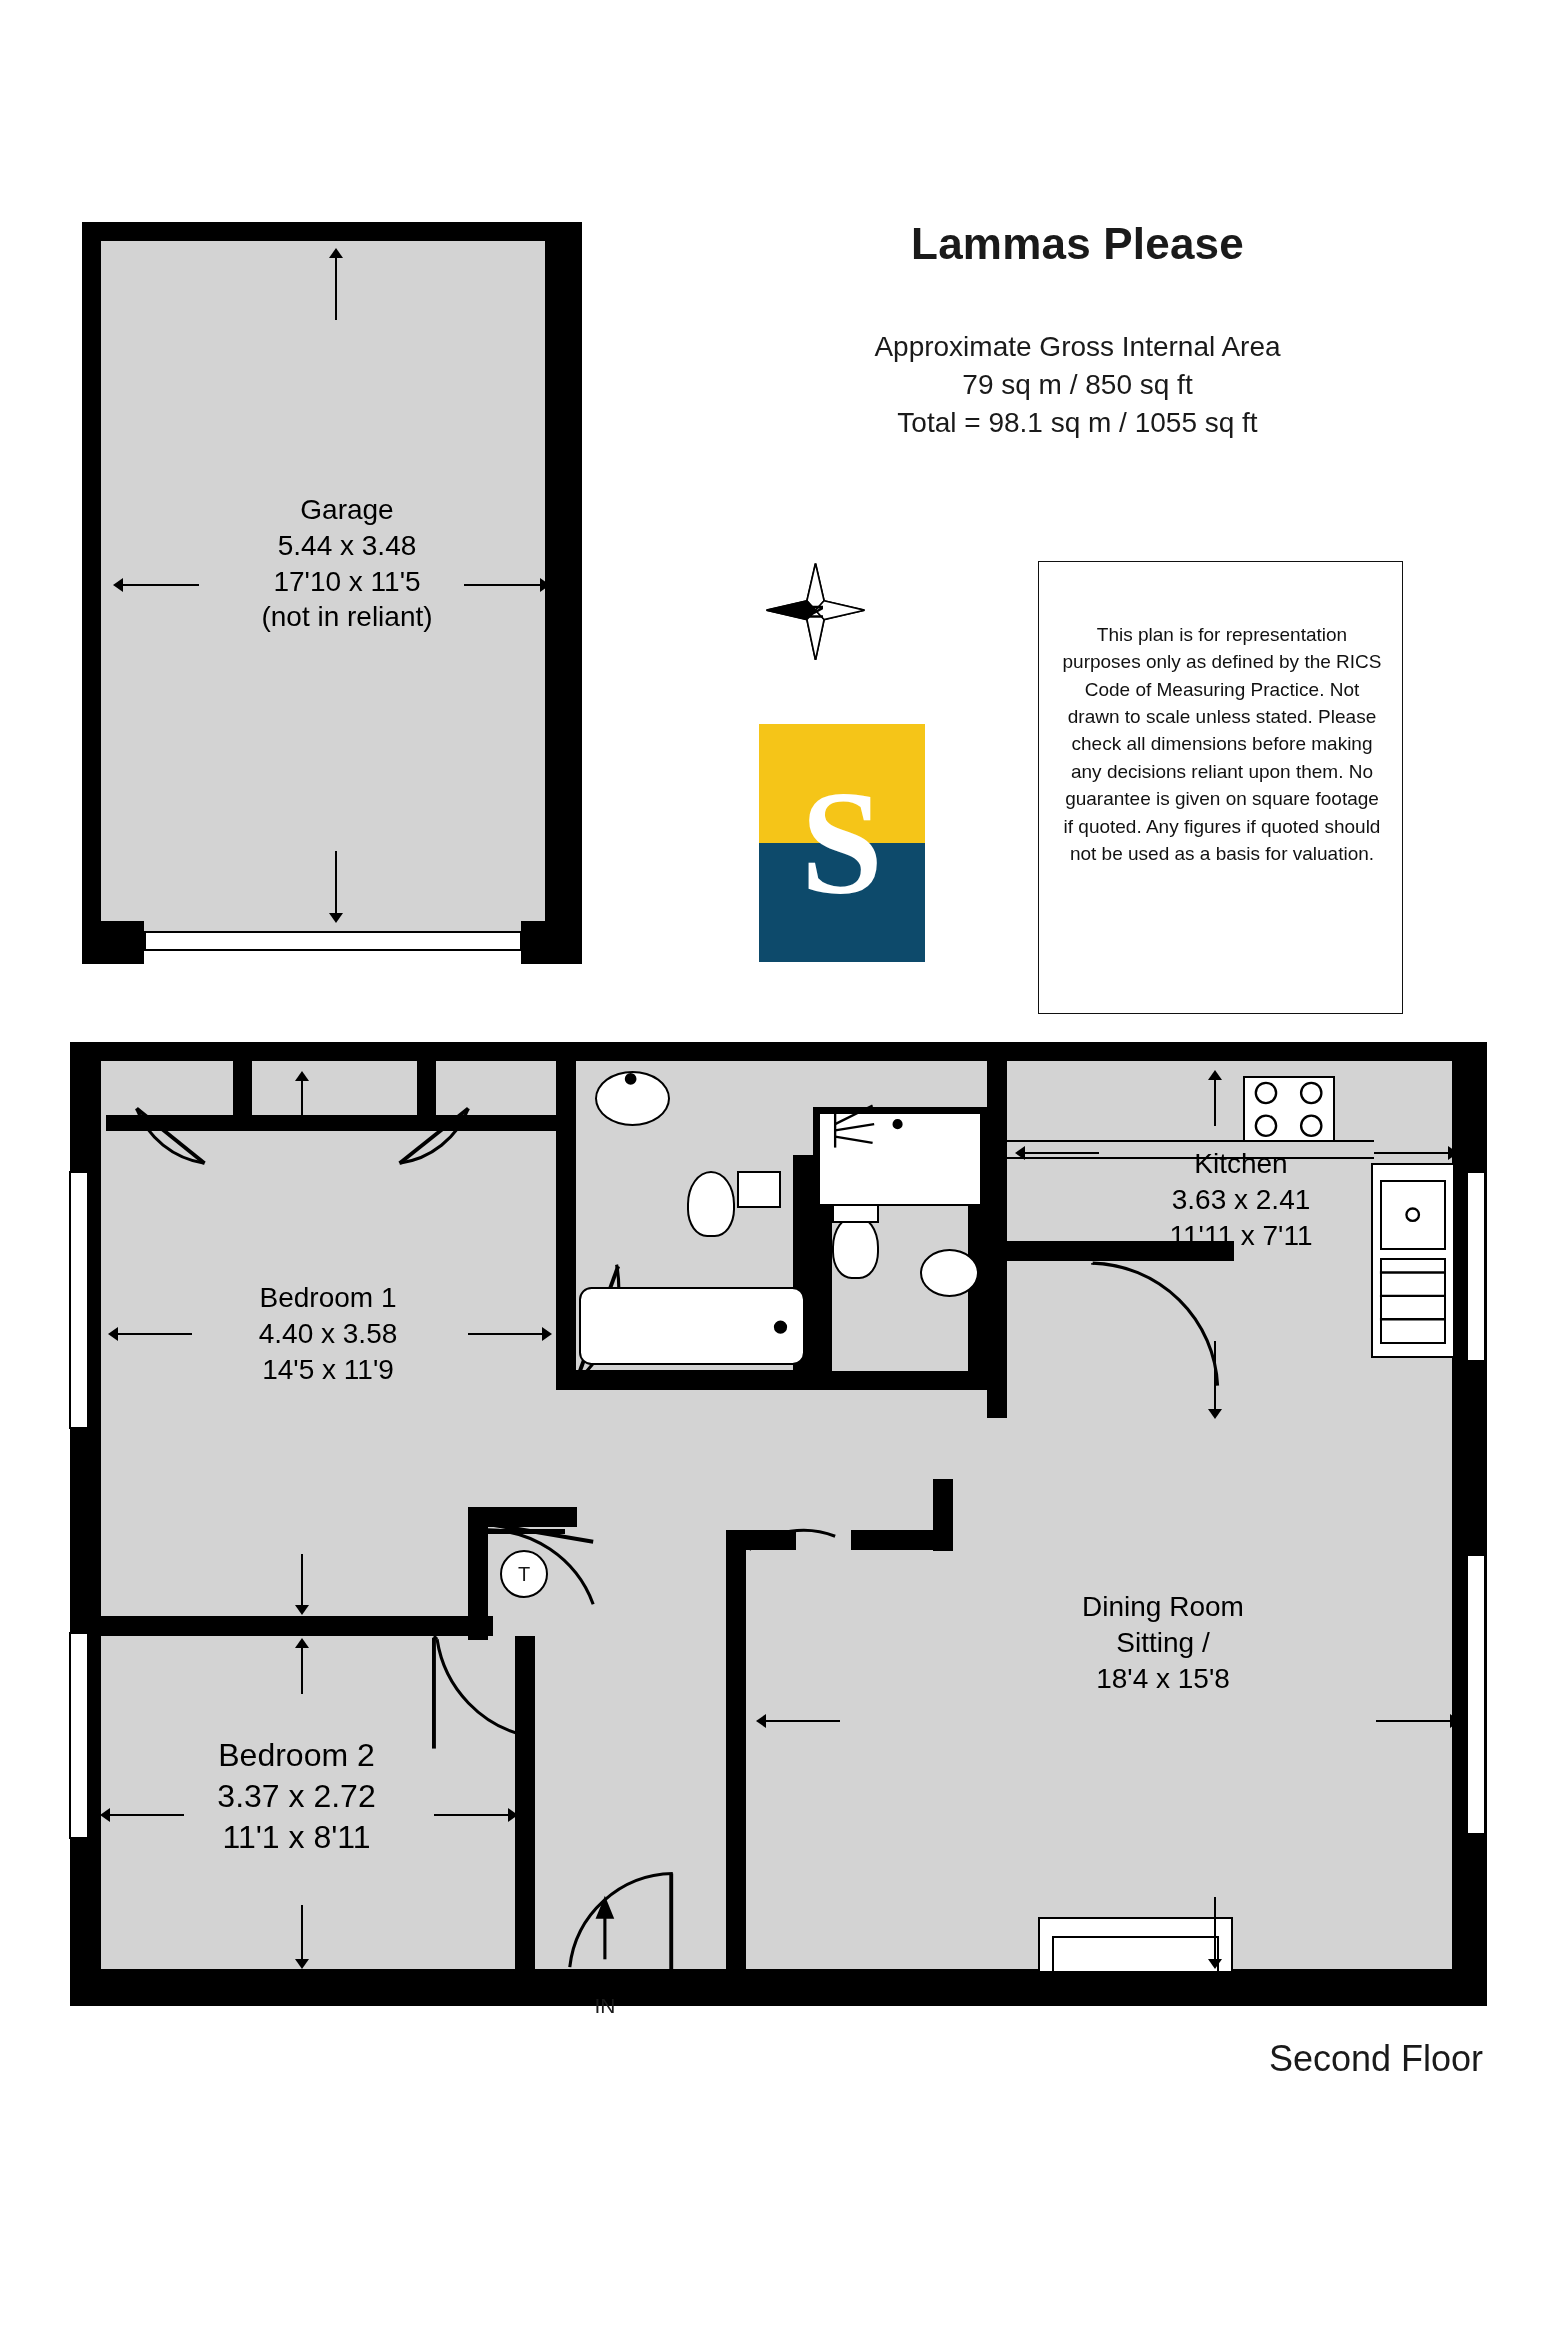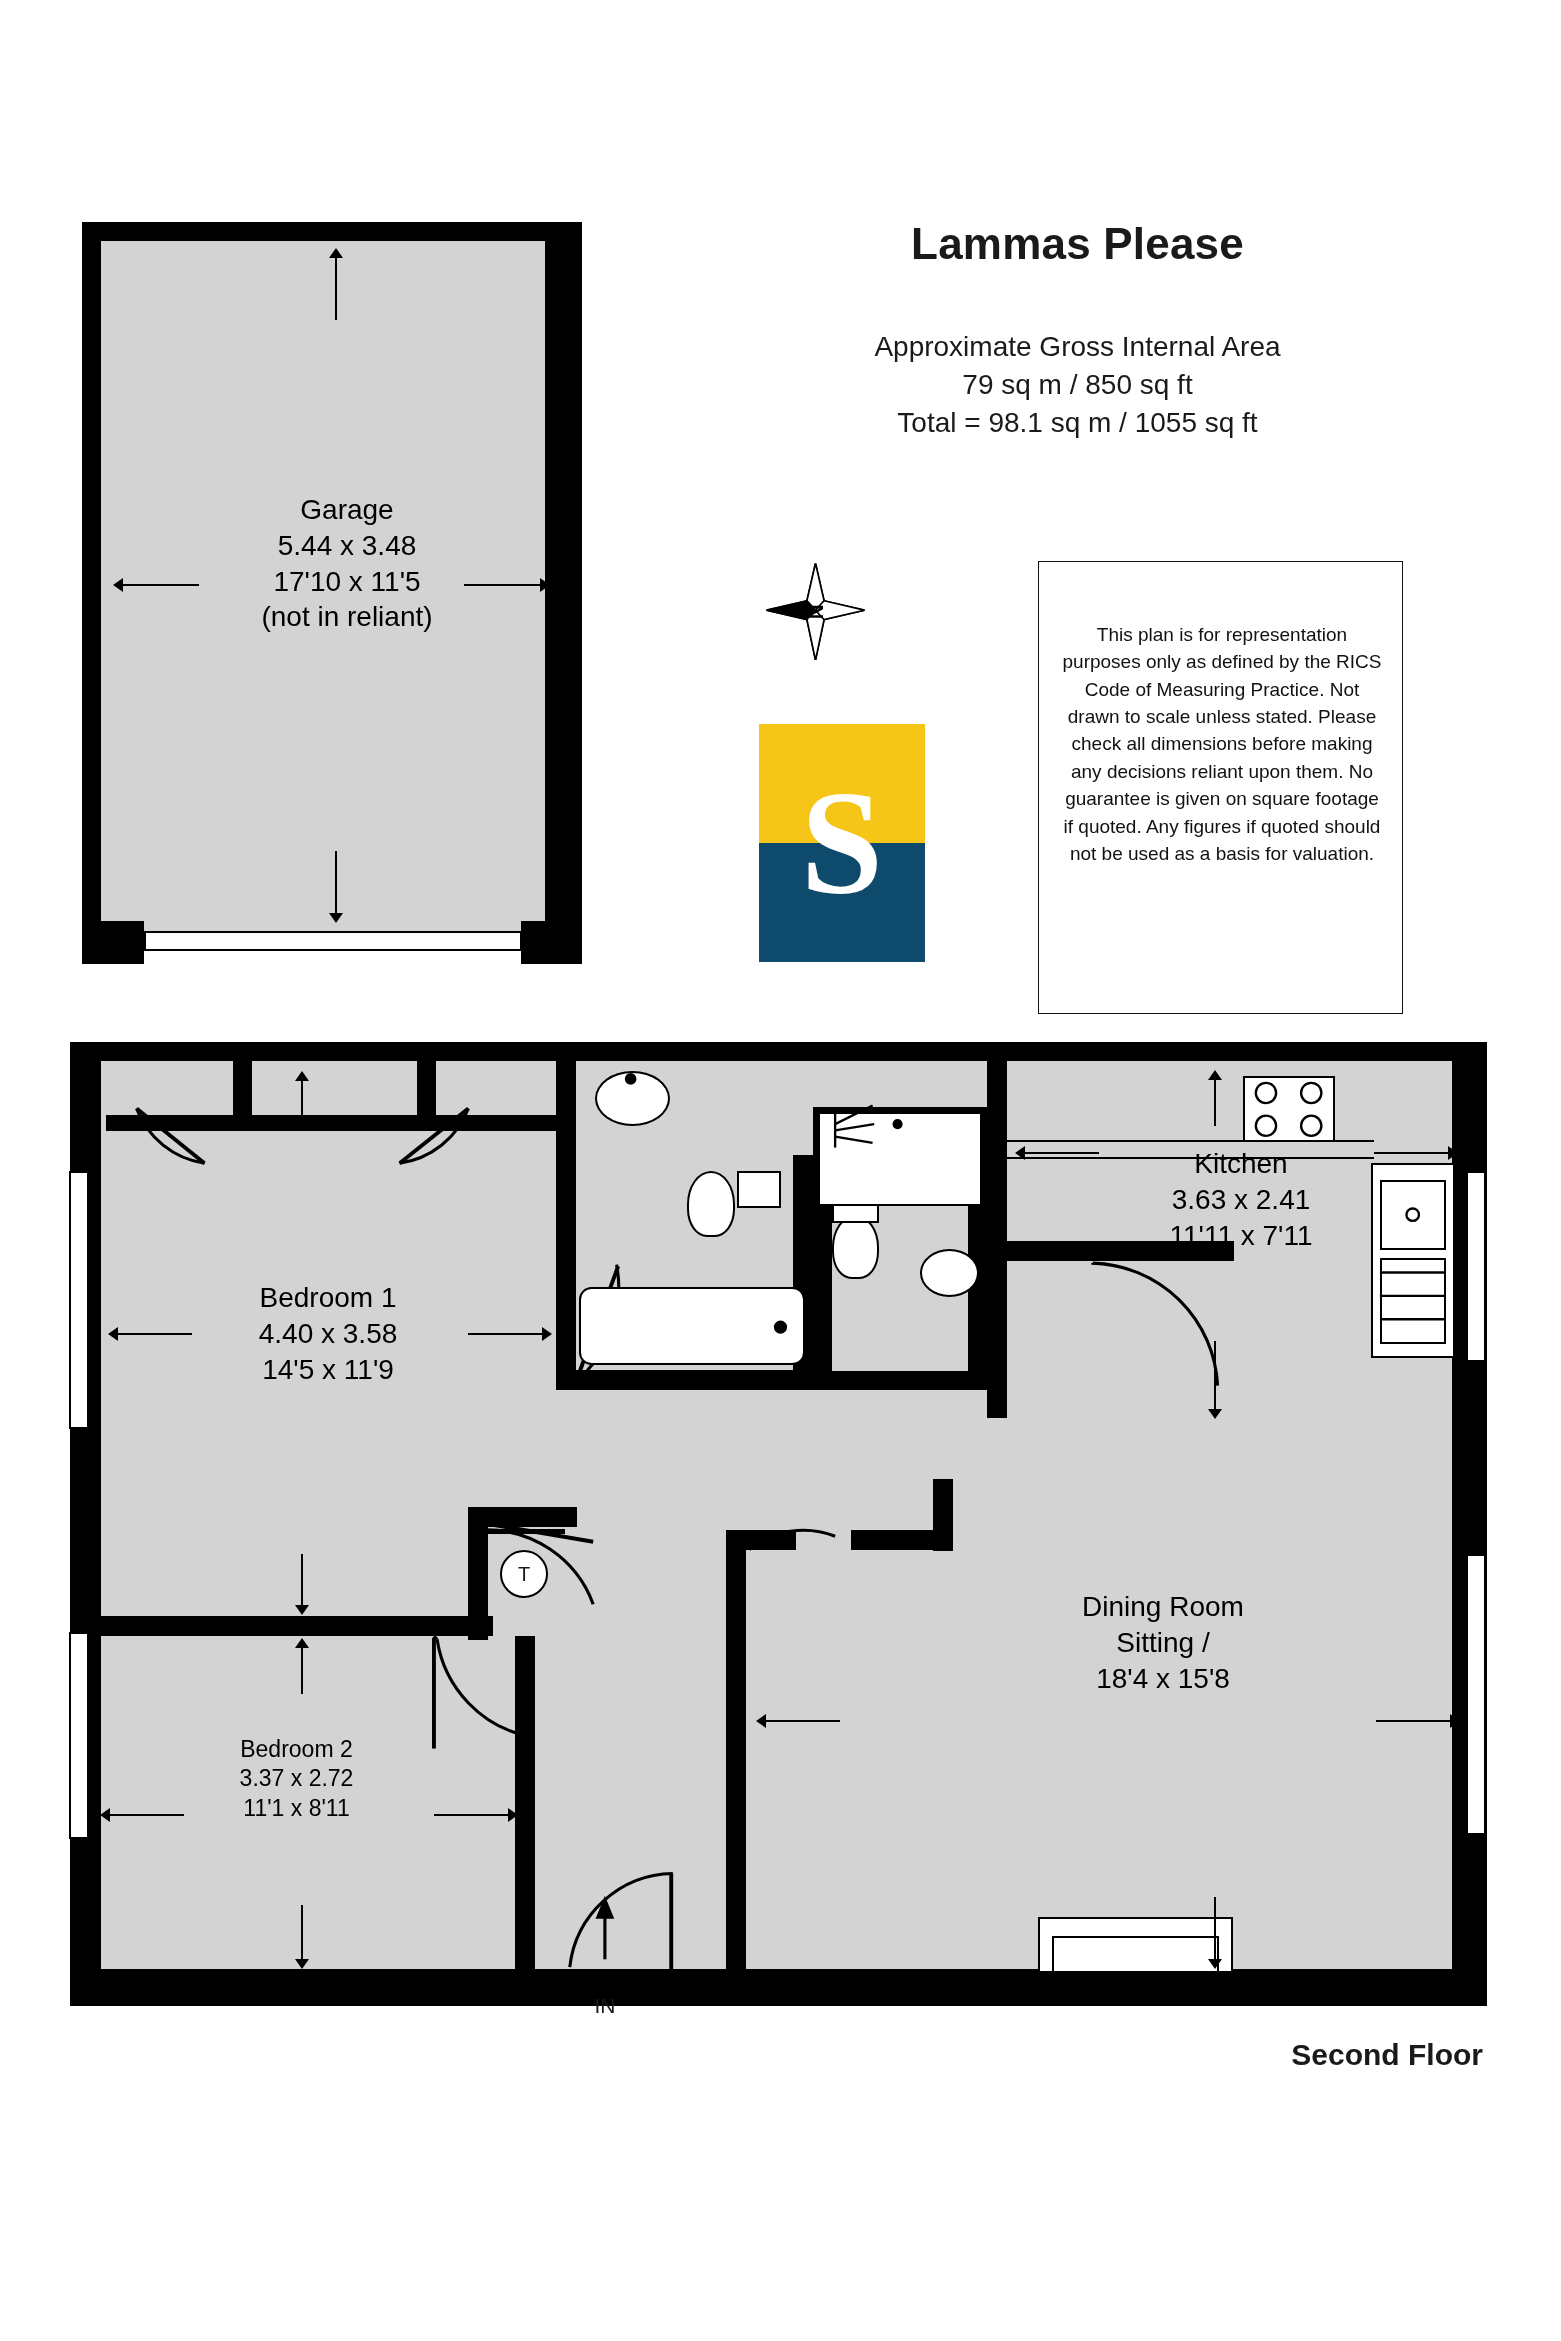--- a/index.html
+++ b/index.html
@@ -94,22 +94,22 @@
 
   
   .compass { position: absolute; left: 765px; top: 562px; width: 101px; height: 101px; }
 
   
   .floor-caption {
     position: absolute;
     left: 1124px; top: 2038px;
     width: 359px;
     text-align: right;
-    font-size: 30px;
-    font-weight: bold;
+    font-size: 36px;
+    font-weight: normal;
   }
 
   
   .arr { position: absolute; }
   .arr .line { position: absolute; background: #000; }
   .arr .head {
     position: absolute;
     width: 0; height: 0;
     border-style: solid;
   }
@@ -382,21 +382,21 @@
       <div class="head h-dn"></div>
   </div>
   <div class="arr arrH" style="left:100px; top:1808px; width:84px; height:14px;">
     <div class="line" style="left:7.8px; right:0;"></div>
       <div class="head h-lt"></div>
   </div>
   <div class="arr arrH" style="left:434px; top:1808px; width:84px; height:14px;">
     <div class="line" style="left:0; right:7.8px;"></div>
       <div class="head h-rt"></div>
   </div>
-  <div class="label" style="left:78px; top:1735px; width:437px; font-size:23px;">
+  <div class="label" style="left:78px; top:1735px; width:437px; font-size:32px;">
     <div>Bedroom 2</div>
     <div>3.37 x 2.72</div>
     <div>11'1 x 8'11</div>
   </div>
 
   <div class="arr arrV" style="left:1208px; top:1070px; width:14px; height:56px;">
     <div class="line" style="top:7.8px; bottom:0;"></div>
       <div class="head h-up"></div>
   </div>
   <div class="arr arrV" style="left:1208px; top:1341px; width:14px; height:78px;">

